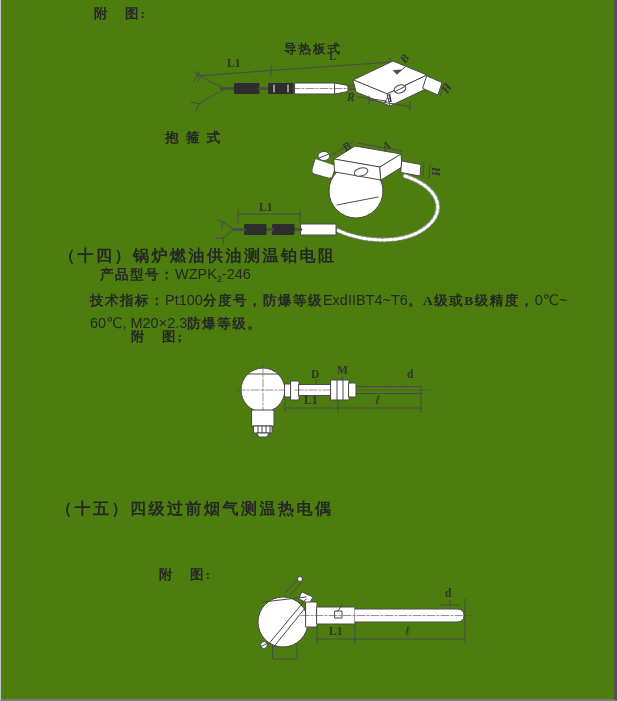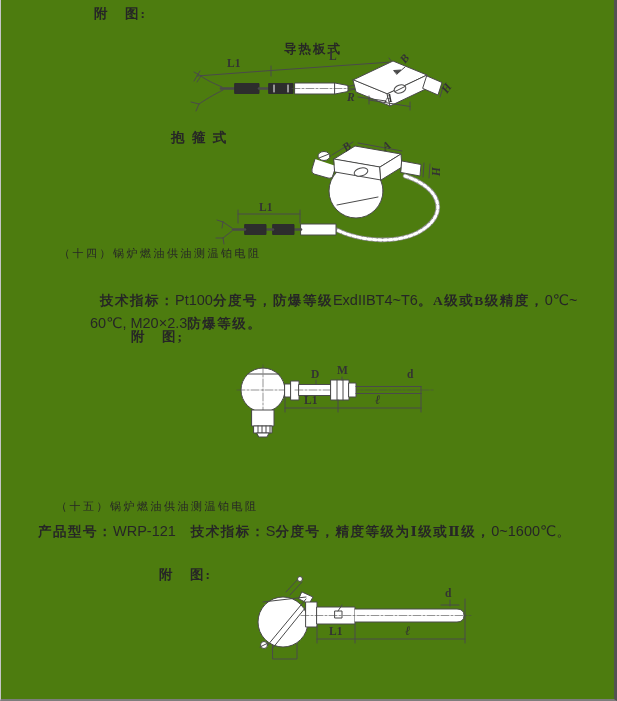--- a/index.html
+++ b/index.html
@@ -4,21 +4,21 @@
 <style>
   html,body{margin:0;padding:0;background:#fff;}
   .page{
     position:relative;width:617px;height:701px;background:#4d7c0f;
     box-sizing:border-box;overflow:hidden;
     border-left:1px solid #c6c6c6;border-right:3px solid #525252;border-bottom:2px solid #7d7d7d;
     font-family:"Liberation Serif","DejaVu Serif",serif;color:#262626;
   }
   .txt{position:absolute;white-space:nowrap;}
   .caption{font-size:13.5px;font-weight:700;letter-spacing:2px;}
-  .heading{font-size:11px;font-weight:400;letter-spacing:2.5px;}
+  .heading{font-size:16px;font-weight:700;letter-spacing:2.5px;}
   .bodyline{font-size:13.5px;}
   .cjk{font-family:"Liberation Serif","DejaVu Serif",serif;font-weight:700;letter-spacing:1.5px;font-size:13.5px;}
   .lat{font-family:"Liberation Sans","DejaVu Sans",sans-serif;font-weight:400;font-size:14.5px;letter-spacing:0;}
   .sub{font-size:9px;vertical-align:-3px;}
   svg.fig{position:absolute;overflow:visible;}
   .ln{stroke:#4a4a4a;stroke-width:1;fill:none;stroke-linecap:round;stroke-linejoin:round;}
   .ln .dark{fill:#2d2d2d;stroke:#2d2d2d;}
   .ln .thick{stroke-width:2.6;}
   .ln .cl{stroke-width:0.6;stroke-dasharray:8 2 2 2;}
   .ln .wht{stroke:#fff;stroke-width:1;}
@@ -29,29 +29,29 @@
   .di{font-family:"Liberation Serif","DejaVu Serif",serif;font-style:italic;font-weight:600;font-size:11.5px;fill:#333;}
   .dl{font-family:"DejaVu Serif","Liberation Serif",serif;font-style:italic;font-size:13px;fill:#333;}
   .svgtitle{font-family:"Liberation Serif","DejaVu Serif",serif;font-weight:700;font-size:12.5px;fill:#262626;letter-spacing:2px;}
 </style>
 </head>
 <body>
 
 <div class="page">
 
   <div class="txt caption" style="left:93px;top:5px">附　图:</div>
-  <div class="txt caption" style="left:170px;top:129px">抱 箍 式</div>
+  <div class="txt caption" style="left:164px;top:129px">抱 箍 式</div>
 
   <div class="txt heading" style="left:58px;top:246px">（十四）锅炉燃油供油测温铂电阻</div>
-  <div class="txt bodyline" style="left:99px;top:292px"><span class="cjk">技术指标：</span><span class="lat">Pt100</span><span class="cjk">分度号，防爆等级</span><span class="lat">ExdIIBT4~T6</span><span class="cjk">。A级或B级精度，</span><span class="lat">0℃~</span></div>
+  <div class="txt bodyline" style="left:99px;top:266px"><span class="cjk">产品型号：</span><span class="lat">WZPK</span><span class="lat sub">2</span><span class="lat">-246</span></div>
+  <div class="txt bodyline" style="left:89px;top:292px"><span class="cjk">技术指标：</span><span class="lat">Pt100</span><span class="cjk">分度号，防爆等级</span><span class="lat">ExdIIBT4~T6</span><span class="cjk">。A级或B级精度，</span><span class="lat">0℃~</span></div>
   <div class="txt bodyline" style="left:89px;top:315px"><span class="lat">60℃, M20×2.3</span><span class="cjk">防爆等级。</span></div>
   <div class="txt caption" style="left:130px;top:328px">附　图;</div>
 
-  <div class="txt heading" style="left:55px;top:499px">（十五）锅炉燃油供油测温铂电阻</div>
-  <div class="txt bodyline" style="left:37px;top:522px"><span class="cjk">产品型号：</span><span class="lat">WRP-121</span><span class="cjk">　技术指标：</span><span class="lat">S</span><span class="cjk">分度号，精度等级为Ⅰ级或Ⅱ级，</span><span class="lat">0~1600℃。</span></div>
+  <div class="txt heading" style="left:55px;top:499px">（十五）四级过前烟气测温热电偶</div>
   <div class="txt caption" style="left:158px;top:566px">附　图:</div>
 
   <svg class="fig" style="left:140px;top:38px" width="345" height="92" viewBox="140 38 345 92">
     <g class="ln">
       <polyline points="196,76 270,70.5 391,62"></polyline>
       <line x1="193" y1="81" x2="199" y2="71"></line>
       <line x1="270" y1="66" x2="270" y2="76"></line>
       <line x1="388" y1="58" x2="394" y2="66"></line>
       <path d="M221,87 C212,83 205,80 200,76 M200,76 l-7,-4 M200,76 l-4,6"></path>
       <path d="M222,90 C212,95 204,100 198,104 M198,104 l-8,-2 M198,104 l-3,7"></path>

